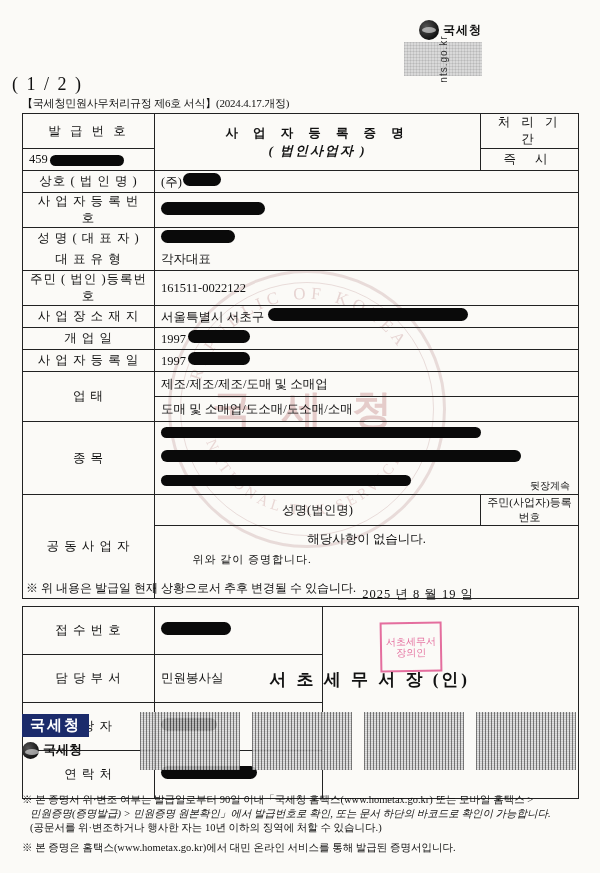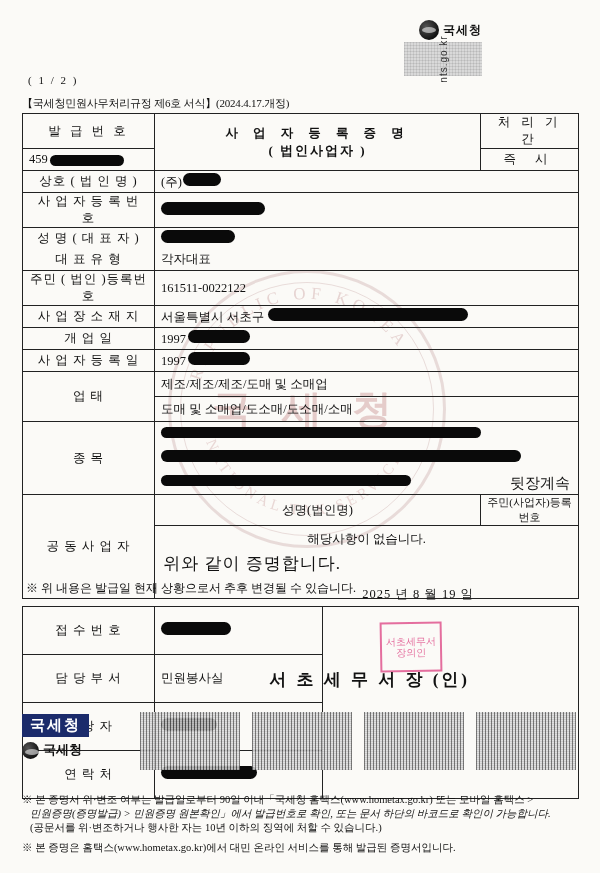--- a/index.html
+++ b/index.html
@@ -37,21 +37,21 @@
       #d9d9d9;
     position:relative;
   }
   .nts-stamp span{
     position:absolute;left:50%;top:50%;
     transform:translate(-50%,-50%) rotate(-90deg);
     font-size:10px;letter-spacing:1px;font-family:"Liberation Sans",sans-serif;
     color:#333;white-space:nowrap;
   }
 
-  .pageno{position:absolute;left:28px;top:74px;font-size:11px;letter-spacing:2px;}
+  .pageno{position:absolute;left:12px;top:74px;font-size:18px;letter-spacing:2px;}
   .formno{position:absolute;left:22px;top:96px;font-size:11px;letter-spacing:-.2px;}
 
   
   .tbl{
     position:absolute;left:22px;top:113px;width:556px;
     border-collapse:collapse;
     table-layout:fixed;
   }
   .tbl td{
     border:1px solid #222;
@@ -64,21 +64,21 @@
     text-align:center;letter-spacing:3px;white-space:nowrap;
   }
   .lbl2{text-align:center;letter-spacing:1px;}
   .noborder-b{border-bottom:none !important;}
   .noborder-t{border-top:none !important;}
   .ctr{text-align:center;}
   .title{
     text-align:center;font-size:22px;font-weight:bold;letter-spacing:6px;
     padding-bottom:2px;
   }
-  .subtitle{text-align:center;font-size:13px;letter-spacing:2px;}
+  .subtitle{text-align:center;font-size:13px;letter-spacing:2px;font-style:italic;}
   .proc{text-align:center;letter-spacing:4px;font-size:12.5px;}
   .proc2{text-align:center;letter-spacing:8px;font-size:12.5px;}
 
   
   .red{
     display:inline-block;background:#0a0a0a;border-radius:7px;
     height:11px;vertical-align:middle;
   }
   .blob{
     display:inline-block;background:#0a0a0a;height:13px;border-radius:9px;
@@ -101,21 +101,21 @@
     font-weight:bold;white-space:nowrap;
     font-family:"Liberation Serif",serif;
   }
   .wm-arc{
     position:absolute;left:0;top:0;width:272px;height:272px;
     color:rgba(198,150,150,.35);
   }
 
   
   .certline{
-    position:absolute;left:0;right:0;top:552px;text-align:center;font-size:17px;letter-spacing:1px;
+    position:absolute;left:0;right:0;top:552px;text-align:center;font-size:11px;letter-spacing:1px;
   }
   .note1{position:absolute;left:26px;top:580px;font-size:12px;}
   .datum{position:absolute;right:30px;top:586px;font-size:12.5px;letter-spacing:1px;}
 
   .tbl2{
     position:absolute;left:22px;top:606px;width:556px;border-collapse:collapse;table-layout:fixed;
   }
   .tbl2 td{border:1px solid #222;height:23px;font-size:12.5px;padding:12px 6px;vertical-align:middle;}
   .office{
     position:absolute;right:34px;top:668px;font-size:17px;letter-spacing:3px;font-weight:bold;
@@ -269,21 +269,21 @@
         </td>
       </tr>
       <tr>
         <td colspan="2" class="noborder-t noborder-b" style="height:24px">
           <span class="blob" style="width:360px;height:12px;"></span>
         </td>
       </tr>
       <tr>
         <td colspan="2" class="noborder-t" style="height:24px;position:relative">
           <span class="blob" style="width:250px;height:11px;"></span>
-          <span style="position:absolute;right:8px;bottom:1px;font-size:15px;">뒷장계속</span>
+          <span style="position:absolute;right:8px;bottom:1px;font-size:10px;">뒷장계속</span>
         </td>
       </tr>
 
       <tr>
         <td class="lbl2" rowspan="3">공 동 사 업 자</td>
         <td class="ctr" style="height:22px">성명(법인명)</td>
         <td class="ctr" style="font-size:11px">주민(사업자)등록번호</td>
       </tr>
       <tr>
         <td colspan="2" class="ctr noborder-b" style="height:26px">해당사항이 없습니다.</td>

